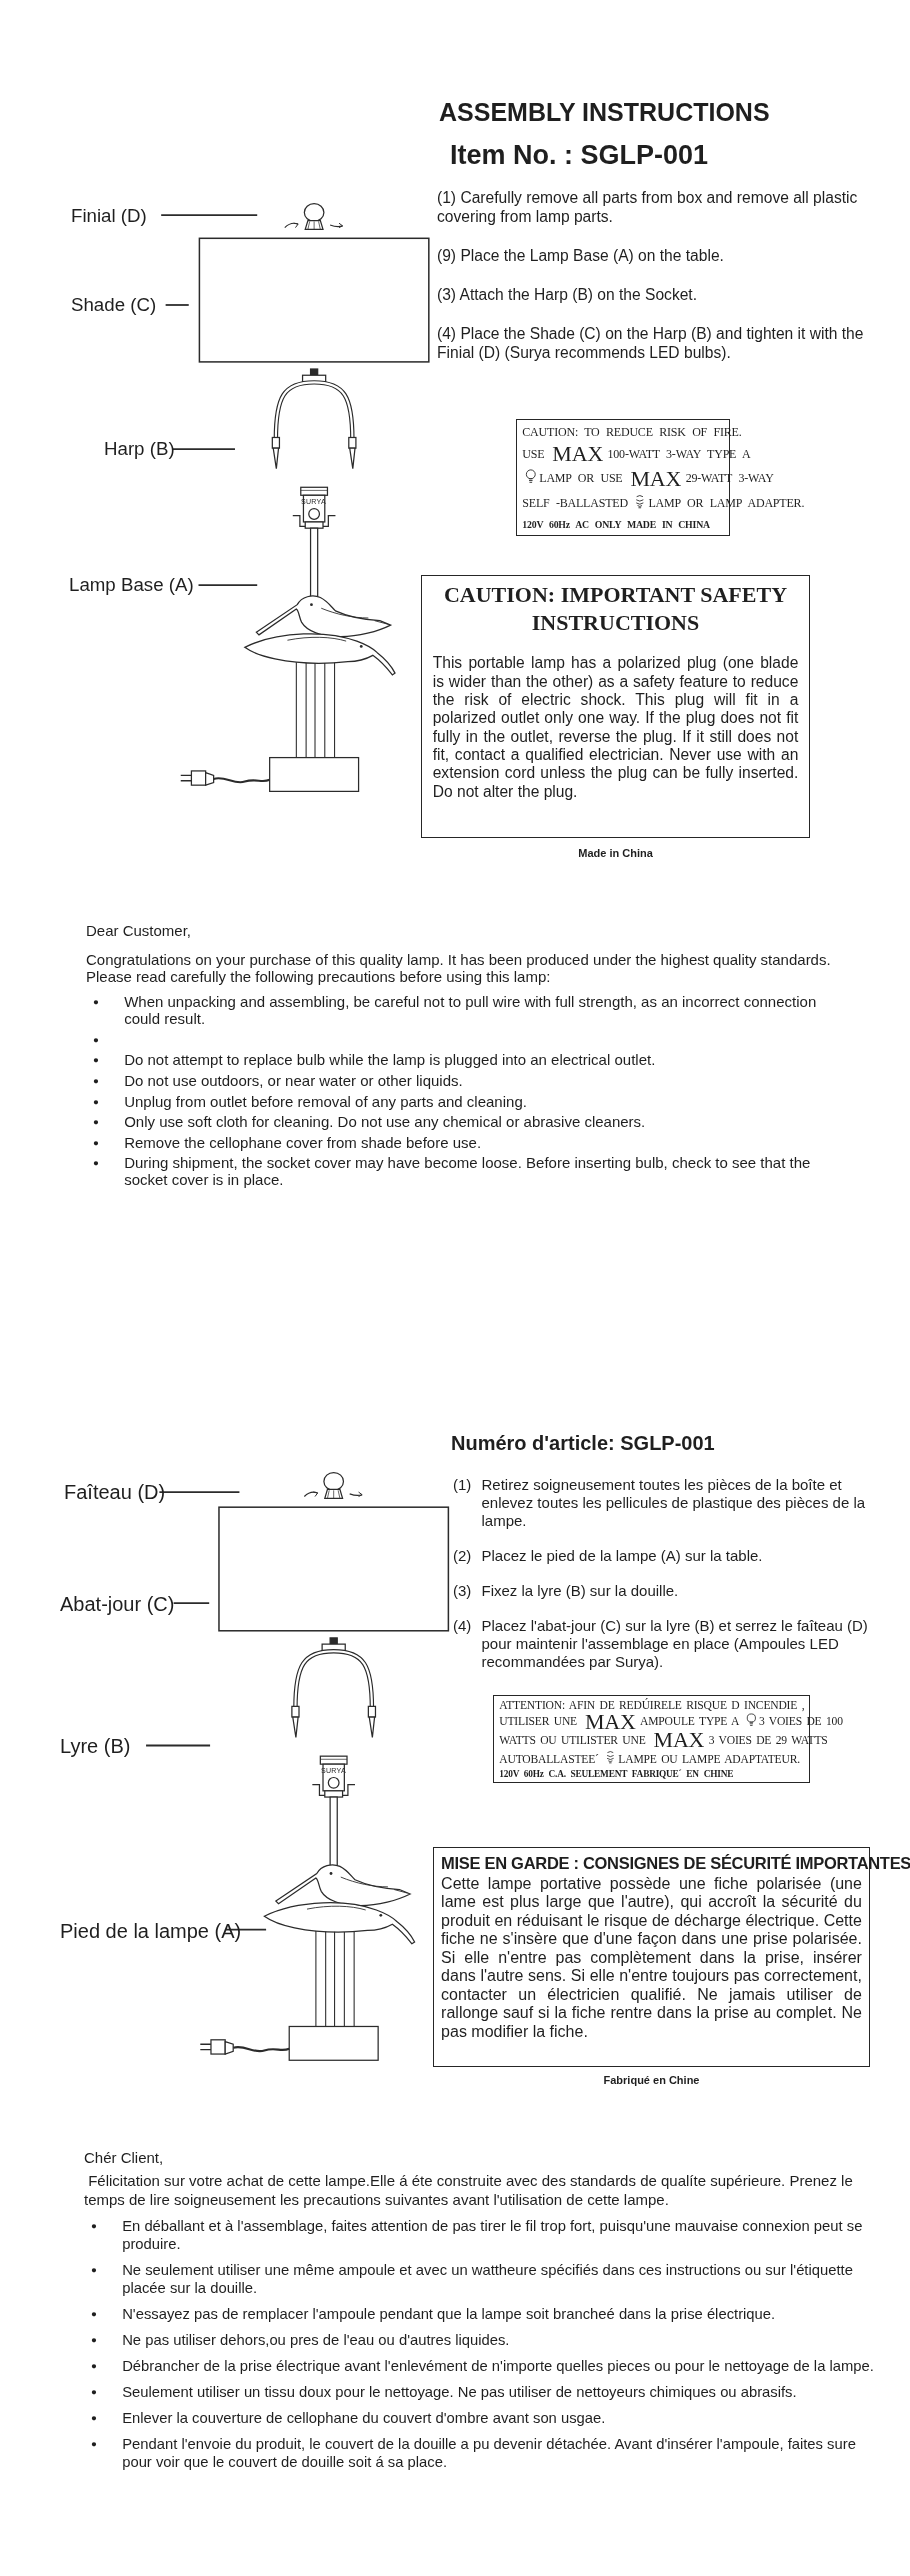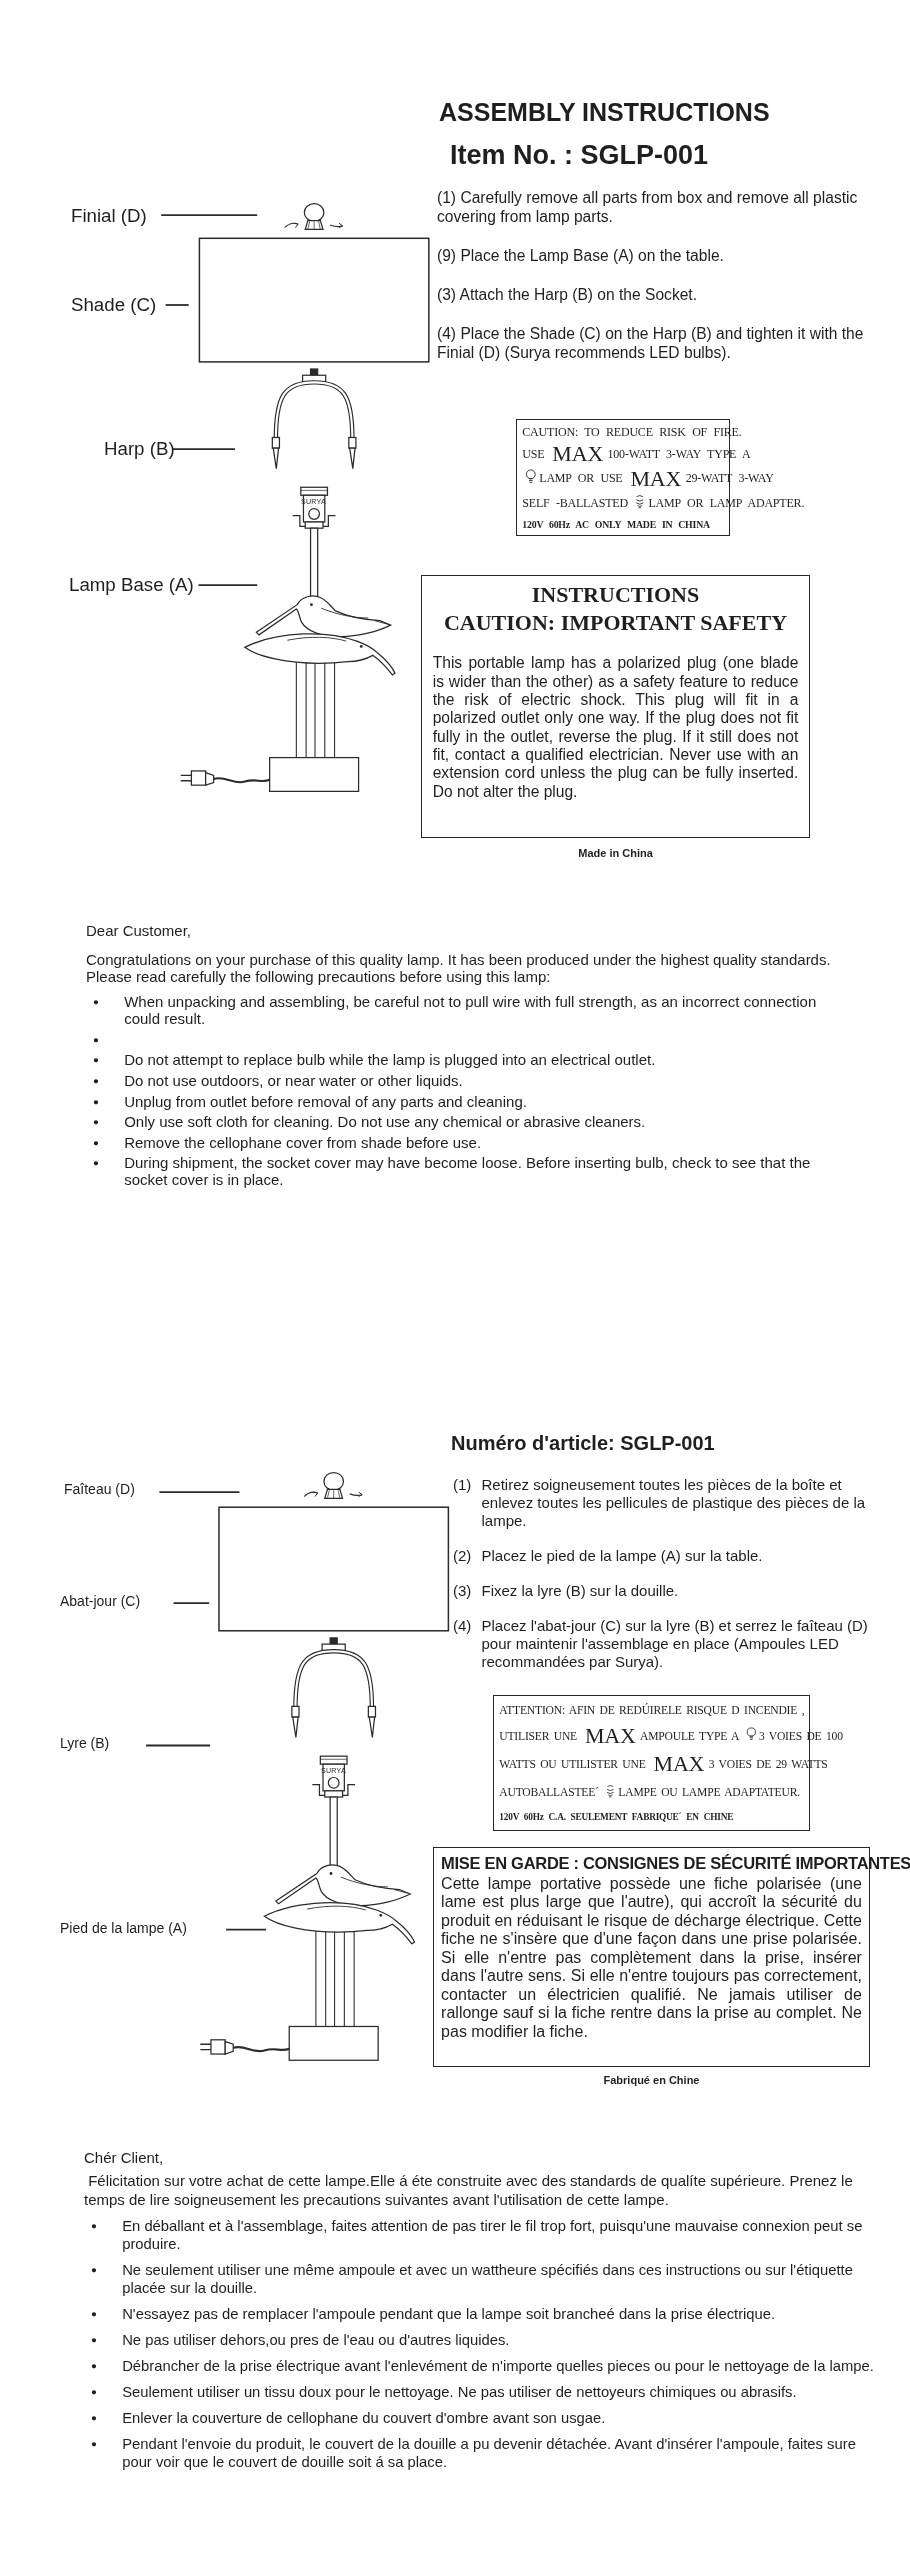--- a/index.html
+++ b/index.html
@@ -38,21 +38,21 @@
   .madein{text-align:center;font-weight:bold;font-size:11px;}
   
   .greet{font-size:15px;margin:0 0 11.6px 0;}
   .intro{font-size:15px;line-height:17.3px;margin:0;}
   ul.prec{list-style:none;margin:8px 0 0 0;padding:0;}
   ul.prec li{display:flex;margin:0 0 3.6px 0;font-size:15px;line-height:17px;}
   ul.prec li .dot{flex:0 0 12.4px;margin:0 18.7px 0 7.1px;font-size:9.8px;line-height:17px;}
   ul.prec.fr li{margin:0 0 8px 0;font-size:14.8px;line-height:18px;}
   
   .dlabel{font-size:18.7px;white-space:nowrap;}
-  .dlabel-fr{font-size:14px;white-space:nowrap;}
+  .dlabel-fr{font-size:20px;white-space:nowrap;}
   .surya{font-size:7.1px;text-align:center;letter-spacing:0.2px;color:#2b2b2b;}
   
   .micon{display:inline-block;margin:0 2.7px;}
   svg.overlay{position:absolute;left:0;top:0;pointer-events:none;}
 </style>
 </head>
 <body>
 
 <div id="page">
 
@@ -176,22 +176,22 @@
         <svg width="11.6" height="16" viewBox="0 0 13 18">
             <path d="M3,3 q3.5,-2.5 7,0 M2.5,6.5 q4,3 8,0 M2.5,10 q4,3 8,0 M4,13 q2.5,2 5,0 M5,15.5 h3" fill="none" stroke="#262626"></path>
           </svg>
       </span>
       <span>LAMP OR LAMP ADAPTER.</span>
     </div>
     <div class="fl f-tiny">120V 60Hz  AC ONLY  MADE  IN CHINA</div>
   </div>
 
   <div class="abs safetybox" style="left:421px;top:575px;width:389px;height:263px;">
+    <div class="sbt">CAUTION: IMPORTANT SAFETY</div>
     <div class="sbt">INSTRUCTIONS</div>
-    <div class="sbt">CAUTION: IMPORTANT SAFETY</div>
     <div class="sbb">This portable lamp has a polarized plug (one blade is wider than the other) as a safety feature to reduce the risk of electric shock. This plug will fit in a polarized outlet only one way. If the plug does not fit fully in the outlet, reverse the plug. If it still does not fit, contact a qualified electrician. Never use with an extension cord unless the plug can be fully inserted. Do not alter the plug.</div>
   </div>
   <div class="abs madein" style="left:421px;top:847px;width:389px;">Made in China</div>
 
   <div class="abs" style="left:86px;top:922px;width:763px;">
     <p class="greet">Dear Customer,</p>
     <p class="intro">Congratulations on your purchase of this quality lamp. It has been produced under the highest quality standards. Please read carefully the following precautions before using this lamp:</p>
     <ul class="prec">
       <li>
           <span class="dot">●</span>
@@ -247,21 +247,21 @@
         <span class="t">Placez l'abat-jour (C) sur la lyre (B) et serrez le faîteau (D) pour maintenir l'assemblage en place (Ampoules LED recommandées par Surya).</span>
     </div>
   </div>
 
   <div class="abs dlabel-fr" style="left:64px;top:1481px;">Faîteau (D)</div>
   <div class="abs dlabel-fr" style="left:60px;top:1593px;">Abat-jour (C)</div>
   <div class="abs dlabel-fr" style="left:60px;top:1735px;">Lyre (B)</div>
   <div class="abs dlabel-fr" style="left:60px;top:1920px;">Pied de la lampe (A)</div>
   <div class="abs surya" style="left:321px;top:1767px;width:25px;">SURYA</div>
 
-  <div class="abs firebox" style="left:493px;top:1695px;width:317px;height:136px;">
+  <div class="abs firebox" style="left:493px;top:1695px;width:317px;height:88px;">
     <div class="fl f-sm2">ATTENTION:   AFIN DE REDÚIRELE RISQUE D INCENDIE ,</div>
     <div class="fl f-sm2">
       <span class="sp">UTILISER UNE</span>
       <span class="f-max">MAX</span>
       <span class="sp">AMPOULE  TYPE  A</span>
       <span class="micon">
         <svg width="10.7" height="15" viewBox="0 0 13 18">
             <circle cx="6.5" cy="6" r="5" fill="none" stroke="#262626"></circle>
             <path d="M4.5,11 h4 M4.5,13 h4 M5,15 h3" stroke="#262626" fill="none"></path>
           </svg>

